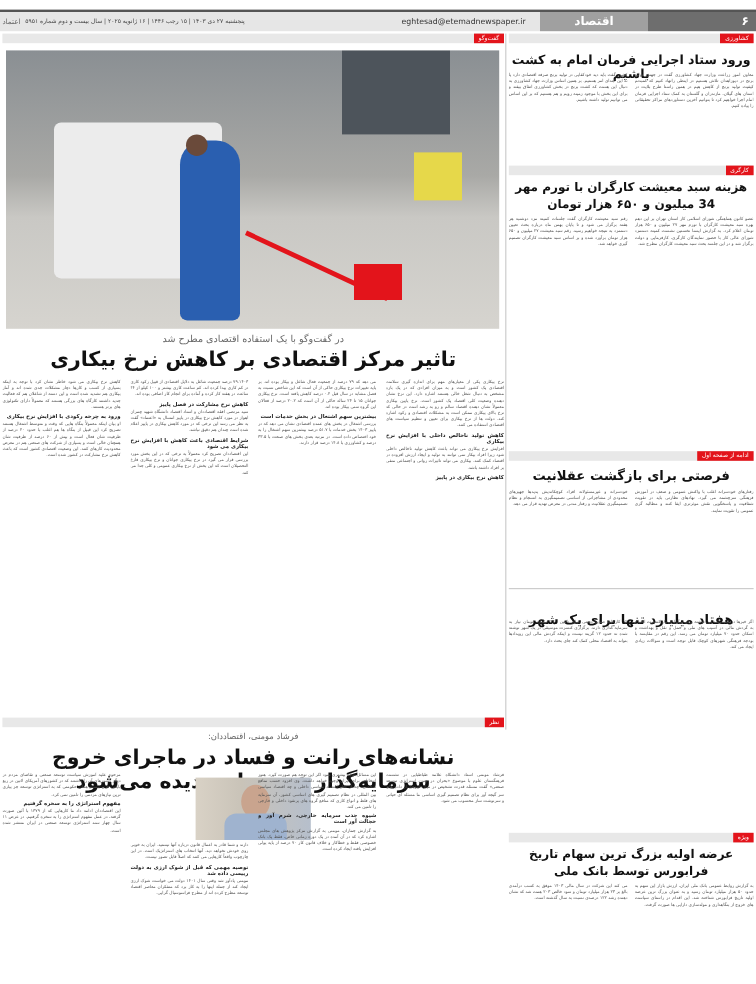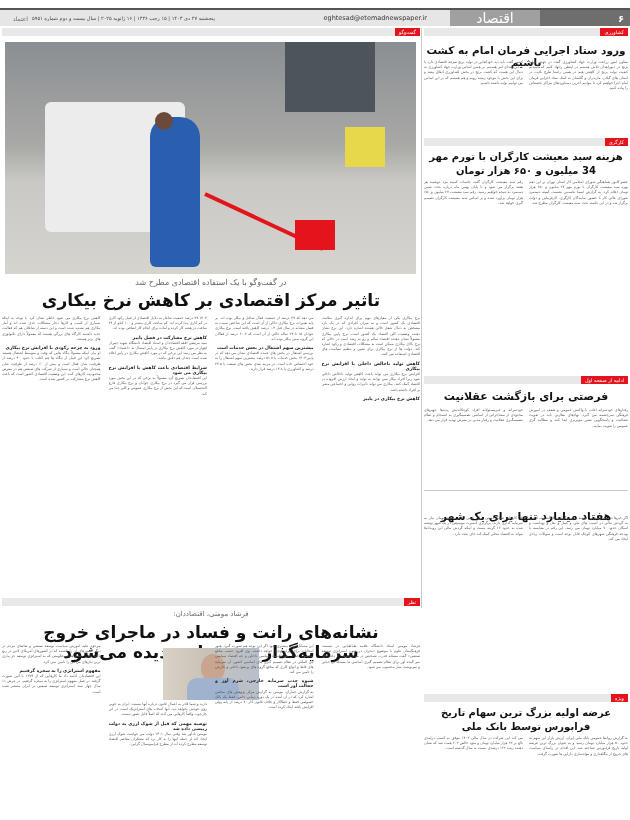--- a/index.html
+++ b/index.html
@@ -1,20 +1,20 @@
 <!DOCTYPE html>
 <html><head>
 <meta charset="utf-8">
 <style>
 *{box-sizing:border-box;margin:0;padding:0}
 body{width:630px;height:820px;overflow:hidden;background:#fff;font-family:"DejaVu Sans",sans-serif;color:#222;direction:rtl;position:relative}
 .hdr{position:absolute;left:0;top:8px;width:630px;height:18px;border-top:2px solid #555;display:flex;direction:ltr}
-.hdr .meta{flex:1;background:#e6e6e6;display:flex;align-items:center;justify-content:center;padding:0 13px;font-size:5px;color:#444}
+.hdr .meta{flex:1;background:#e6e6e6;display:flex;align-items:center;justify-content:center;padding:0 2px;font-size:5px;color:#444}
 .hdr .email{font-size:6.5px;color:#333;margin-left:auto;margin-right:10px}
-.hdr .sec{width:90px;background:#a0a0a0;color:#fff;font-size:14px;font-weight:normal;display:flex;align-items:center;justify-content:center}
+.hdr .sec{width:90px;background:#a0a0a0;color:#fff;font-size:10px;font-weight:bold;display:flex;align-items:center;justify-content:center}
 .hdr .num{width:90px;background:#6e6e6e;color:#fff;font-size:10px;font-weight:bold;display:flex;align-items:center;justify-content:flex-end;padding-right:6px}
 .strip{position:absolute;height:8px;background:#e8e8e8}
 .tag{position:absolute;right:0;top:0;height:8px;background:#e3141b;color:#fff;font-size:5px;padding:0 4px;line-height:8px}
 .col-right{position:absolute;left:424px;top:28px;width:204px}
 .col-left{position:absolute;left:2px;top:28px;width:418px}
 .title{font-weight:bold;text-align:center;color:#111}
 .cols{display:flex;gap:6px;direction:rtl}
 .cols .c{flex:1;font-size:3.6px;line-height:5.2px;color:#555;text-align:justify;overflow:hidden}
 .photo{position:absolute;background:#9a9a9a;overflow:hidden}
 .sub{font-weight:bold;font-size:4.5px;color:#222;margin:3px 0 1px}

